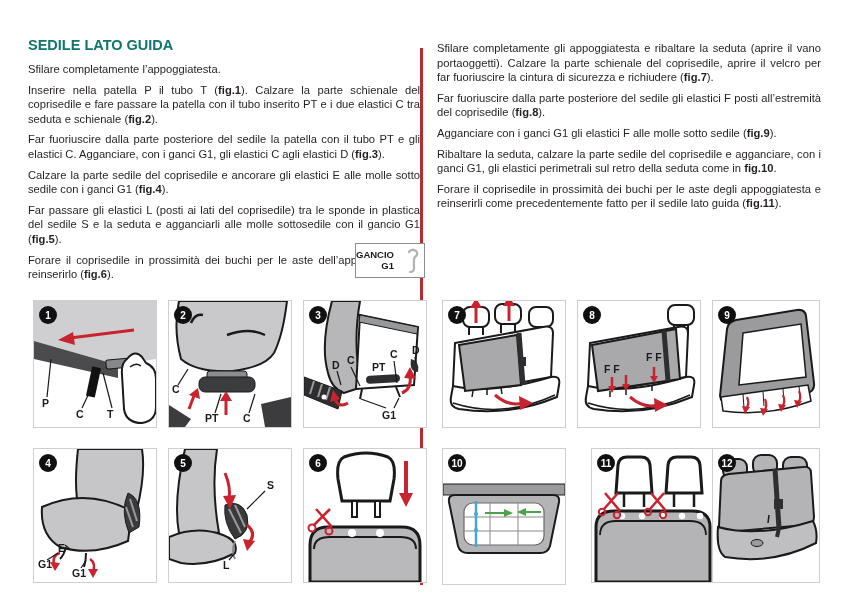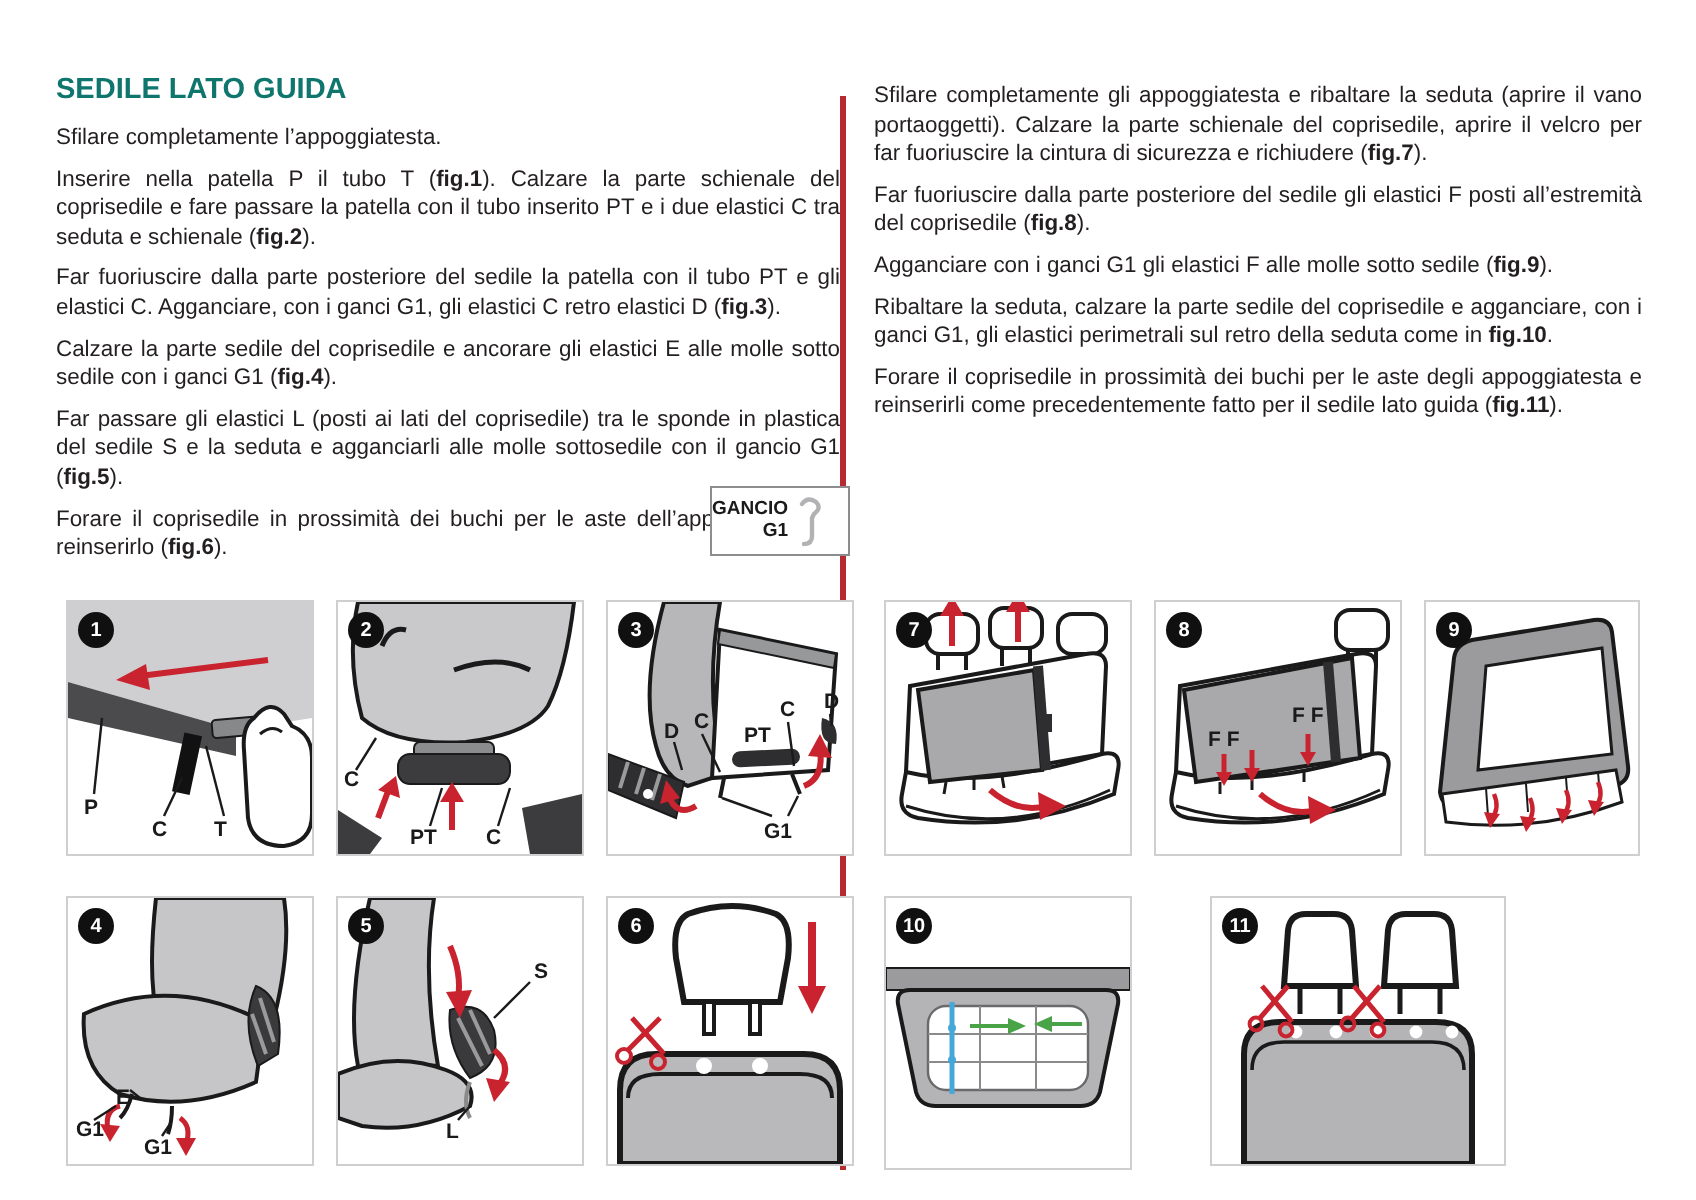--- a/index.html
+++ b/index.html
@@ -7,41 +7,41 @@
         font-family:"Liberation Sans",sans-serif;color:#231f20;overflow:hidden;margin:0 auto;}
   .doc-title{position:absolute;left:28px;top:13px;font-size:15.5px;font-weight:bold;color:#c8232e;letter-spacing:.2px;}
   .column{position:absolute;}
   .col-left{left:28px;top:37px;width:392px;}
   .col-right{left:437px;top:41px;width:384px;}
   .column h2{margin:0 0 9px 0;font-size:14.5px;font-weight:bold;color:#0f766e;}
   .column p{margin:0 0 6px 0;font-size:11.2px;line-height:14.6px;text-align:justify;}
   .column p b{font-weight:bold;}
   .divider{position:absolute;left:420px;top:48px;width:2.5px;height:537px;background:#b62a31;}
   .hook-box{position:absolute;left:355px;top:243px;width:70px;height:35px;border:1.5px solid #8d8d8f;
-            display:flex;align-items:center;justify-content:flex-start;gap:3px;padding-right:4px;box-sizing:border-box;background:#fff;}
+            display:flex;align-items:center;justify-content:space-between;gap:3px;padding-right:4px;box-sizing:border-box;background:#fff;}
   .hook-box .txt{font-size:9.5px;font-weight:bold;line-height:10.5px;text-align:right;color:#1a1a1a;}
   .panel{position:absolute;background:#fff;border:1px solid #cfcfcf;box-sizing:border-box;}
   .panel svg{display:block;width:100%;height:100%;}
   .badge{position:absolute;top:5px;left:5px;width:18px;height:18px;border-radius:50%;background:#101010;color:#fff;
          font-size:10px;font-weight:bold;display:flex;align-items:center;justify-content:center;z-index:2;}
   svg text{font-family:"Liberation Sans",sans-serif;font-weight:bold;font-size:10.5px;fill:#1a1a1a;}
   .ld{stroke:#1a1a1a;stroke-width:1.2;}
 </style>
 </head>
 <body>
 
 <div class="page">
 
   <div class="divider"></div>
 
   <div class="column col-left">
     <h2>SEDILE LATO GUIDA</h2>
     <p><span>Sfilare completamente l’appoggiatesta.</span></p>
     <p><span>Inserire nella patella P il tubo T (</span><b>fig.1</b><span>). Calzare la parte schienale del coprisedile e fare passare la patella con il tubo inserito PT e i due elastici C tra seduta e schienale (</span><b>fig.2</b><span>).</span></p>
-    <p><span>Far fuoriuscire dalla parte posteriore del sedile la patella con il tubo PT e gli elastici C. Agganciare, con i ganci G1, gli elastici C retro elastici D (</span><b>fig.3</b><span>).</span></p>
+    <p><span>Far fuoriuscire dalla parte posteriore del sedile la patella con il tubo PT e gli elastici C. Agganciare, con i ganci G1, gli elastici C agli elastici D (</span><b>fig.3</b><span>).</span></p>
     <p><span>Calzare la parte sedile del coprisedile e ancorare gli elastici E alle molle sotto sedile con i ganci G1 (</span><b>fig.4</b><span>).</span></p>
     <p><span>Far passare gli elastici L (posti ai lati del coprisedile) tra le sponde in plastica del sedile S e la seduta e agganciarli alle molle sottosedile con il gancio G1 (</span><b>fig.5</b><span>).</span></p>
     <p><span>Forare il coprisedile in prossimità dei buchi per le aste dell’appoggiatesta e reinserirlo (</span><b>fig.6</b><span>).</span></p>
   </div>
 
   <div class="column col-right">
     <p><span>Sfilare completamente gli appoggiatesta e ribaltare la seduta (aprire il vano portaoggetti). Calzare la parte schienale del coprisedile, aprire il velcro per far fuoriuscire la cintura di sicurezza e richiudere (</span><b>fig.7</b><span>).</span></p>
     <p><span>Far fuoriuscire dalla parte posteriore del sedile gli elastici F posti all’estremità del coprisedile (</span><b>fig.8</b><span>).</span></p>
     <p><span>Agganciare con i ganci G1 gli elastici F alle molle sotto sedile (</span><b>fig.9</b><span>).</span></p>
     <p><span>Ribaltare la seduta, calzare la parte sedile del coprisedile e agganciare, con i ganci G1, gli elastici perimetrali sul retro della seduta come in </span><b>fig.10</b><span>.</span></p>
@@ -270,21 +270,21 @@
       <line x1="33" y1="51" x2="33" y2="97" stroke="#46a7d8" stroke-width="2.5"></line>
       <circle cx="33" cy="64" r="2" fill="#46a7d8"></circle>
       <circle cx="33" cy="80" r="2" fill="#46a7d8"></circle>
       <line x1="42" y1="63" x2="62" y2="63" stroke="#4aa347" stroke-width="2"></line>
       <polygon points="61,59 70,63 61,67" fill="#4aa347"></polygon>
       <line x1="98" y1="62" x2="82" y2="62" stroke="#4aa347" stroke-width="2"></line>
       <polygon points="83,58 74,62 83,66" fill="#4aa347"></polygon>
     </svg>
   </div>
 
-  <div class="panel" style="left:605px;top:448px;width:148px;height:135px">
+  <div class="panel" style="left:591px;top:448px;width:124px;height:135px">
     <div class="badge">11</div>
     <svg viewBox="0 0 122 133">
       <path d="M24,44 l2,-28 q1,-8 9,-8 h14 q8,0 9,8 l2,28 z" fill="#fff" stroke="#1a1a1a" stroke-width="3"></path>
       <path d="M74,44 l2,-28 q1,-8 9,-8 h14 q8,0 9,8 l2,28 z" fill="#fff" stroke="#1a1a1a" stroke-width="3"></path>
       <path d="M32,44 v14 M52,44 v14 M82,44 v14 M102,44 v14" stroke="#1a1a1a" stroke-width="2.5"></path>
       <path d="M4,78 Q4,62 22,62 H100 Q118,62 118,78 V133 H4 Z" fill="#b4b4b6" stroke="#1a1a1a" stroke-width="3"></path>
       <path d="M8,86 Q8,72 24,72 H98 Q114,72 114,86" fill="none" stroke="#1a1a1a" stroke-width="1.8"></path>
       <circle cx="30" cy="67" r="3.2" fill="#fff"></circle>
       <circle cx="50" cy="67" r="3.2" fill="#fff"></circle>
       <circle cx="70" cy="67" r="3.2" fill="#fff"></circle>
@@ -298,14 +298,29 @@
       </g>
       <g>
         <line x1="72" y1="44" x2="58" y2="60" stroke="#c8232e" stroke-width="2.5"></line>
         <line x1="59" y1="44" x2="74" y2="62" stroke="#c8232e" stroke-width="2.5"></line>
         <circle cx="56" cy="63" r="3.2" fill="none" stroke="#c8232e" stroke-width="2"></circle>
         <circle cx="71" cy="66" r="3.2" fill="none" stroke="#c8232e" stroke-width="2"></circle>
       </g>
     </svg>
   </div>
 
+  <div class="panel" style="left:712px;top:448px;width:108px;height:135px">
+    <div class="badge">12</div>
+    <svg viewBox="0 0 106 133">
+      <rect x="10" y="10" width="24" height="20" rx="8" fill="#b4b4b6" stroke="#1a1a1a" stroke-width="2"></rect>
+      <rect x="40" y="6" width="24" height="20" rx="8" fill="#b4b4b6" stroke="#1a1a1a" stroke-width="2"></rect>
+      <rect x="70" y="8" width="24" height="20" rx="8" fill="#b4b4b6" stroke="#1a1a1a" stroke-width="2"></rect>
+      <path d="M8,32 Q8,26 16,25 L90,18 Q98,17 98,24 L101,68 Q101,75 93,76 L13,83 Q6,83 6,77 Z" fill="#b4b4b6" stroke="#1a1a1a" stroke-width="2"></path>
+      <path d="M5,78 Q45,89 100,72 Q105,82 103,94 Q60,116 12,108 Q3,102 5,78 Z" fill="#bfbfc1" stroke="#1a1a1a" stroke-width="2"></path>
+      <line x1="62" y1="20" x2="66" y2="79" stroke="#2e2e30" stroke-width="5"></line>
+      <rect x="61" y="50" width="9" height="10" fill="#2e2e30"></rect>
+      <line x1="66" y1="79" x2="64" y2="88" stroke="#2e2e30" stroke-width="4"></line>
+      <line x1="56" y1="66" x2="55" y2="74" stroke="#1a1a1a" stroke-width="1.5"></line>
+      <ellipse cx="44" cy="94" rx="6" ry="3.5" fill="#9b9b9d" stroke="#1a1a1a"></ellipse>
+    </svg>
+  </div>
 
 </div>
 
 </body></html>

